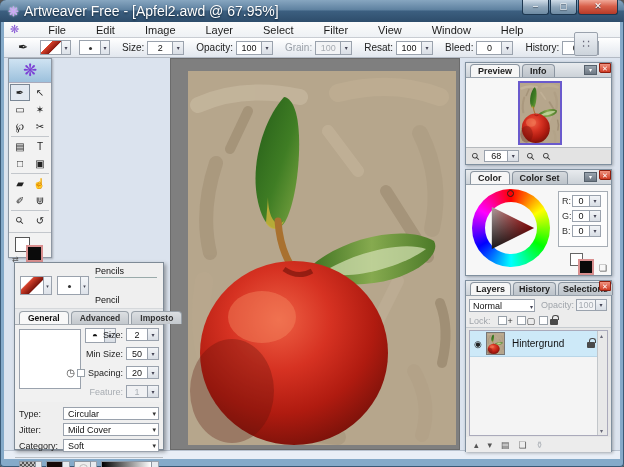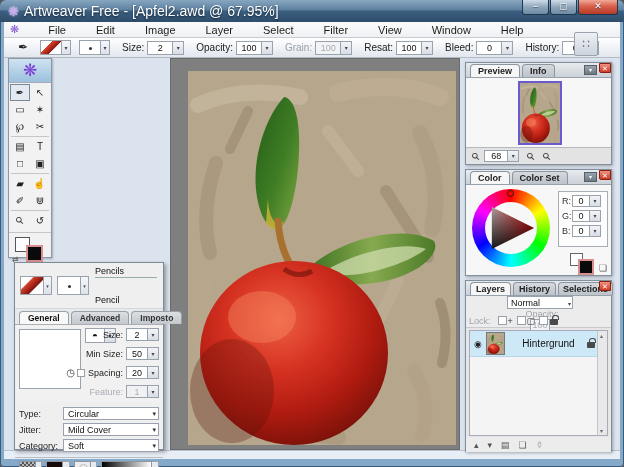--- a/index.html
+++ b/index.html
@@ -83,37 +83,37 @@
   .rgb-box { position:absolute; left:92px; top:6px; width:50px; height:56px; border:1px solid #a6adb5; background:#fdfdfd; padding:3px 0 0 3px; }
   .rgb-row { display:flex; align-items:center; margin-bottom:3px; }
   .rgb-row .lbl { width:10px; font-size:9px; color:#333; }
   .rgb-row .num-box { width:18px; height:12px; line-height:11px; }
   .rgb-row .spin { height:12px; line-height:11px; }
   .cp-fg { position:absolute; left:104px; top:68px; width:13px; height:13px; background:#fff; border:1px solid #666; }
   .cp-bg { position:absolute; left:112px; top:74px; width:16px; height:16px; background:#0a0a0a; border:2px solid #d98f8f; }
   .cp-icon { position:absolute; right:4px; bottom:2px; font-size:9px; color:#555; }
 
   
-  .lay-controls { display:flex; align-items:center; height:18px; padding-left:3px; background:#ececec;flex-direction:column; }
+  .lay-controls { display:flex; align-items:center; height:18px; padding-left:3px; background:#ececec; }
   .mode-select { width:66px; height:13px; border:1px solid #9aa2ad; background:#fff; font-size:9px; line-height:12px; padding-left:3px; color:#111; position:relative; }
   .mode-select .arr { position:absolute; right:1px; top:1px; font-size:6px; color:#445; }
   .lay-controls .lbl { font-size:9px; color:#a0a5ab; margin:0 2px 0 6px; }
   .lay-controls .num-box { width:20px; height:12px; line-height:11px; background:#f2f3f5; color:#a7acb3; }
   .lay-controls .spin { height:12px; line-height:11px; }
   .lock-row { display:flex; align-items:center; height:14px; padding-left:3px; background:#ececec; border-bottom:1px solid #c6cbd0; }
   .lock-row .lbl { font-size:9px; color:#a0a5ab; margin-right:3px; }
   .cb { width:9px; height:9px; border:1px solid #98a0a8; background:#fff; margin-left:4px; }
   .lock-ico { font-size:9px; color:#333; margin-left:1px; line-height:10px; }
   .padlock { position:relative; width:8px; height:6px; background:#4a4a4a; border-radius:1px; margin-left:2px; margin-top:3px; }
   .padlock::before { content:""; position:absolute; left:1.5px; top:-4px; width:5px; height:4px; border:1.2px solid #4a4a4a; border-bottom:none; border-radius:3px 3px 0 0; }
   .layer-list { position:relative; height:106px; background:#f4f4f4; border:1px solid #aab; margin:2px 3px 0; overflow:hidden; }
   .layer-row { position:relative; display:flex; align-items:center; height:26px; background:#cde9f8; border-bottom:1px solid #b8d6e8; }
   .eye { width:16px; text-align:center; font-size:9px; color:#222; }
   .layer-thumb { width:19px; height:23px; border:1px solid #777; background:#fff; }
-  .layer-name { font-size:10px; color:#111; margin-left:7px; flex:1;text-align:center; }
+  .layer-name { font-size:10px; color:#111; margin-left:7px; flex:1; }
   .layer-lock { margin-right:12px; }
   .llist-scroll { position:absolute; right:0; top:0; width:10px; height:100%; background:#e8e8e8; border-left:1px solid #c2c6ca; font-size:6px; color:#667; text-align:center; }
   .llist-scroll .up { position:absolute; top:1px; left:2px; }
   .llist-scroll .dn { position:absolute; bottom:1px; left:2px; }
   .lay-bottom { display:flex; align-items:center; height:15px; padding-left:8px; background:#ececec; margin-top:1px; }
   .lay-btn { font-size:9px; color:#555; margin-right:9px; line-height:14px; }
   .lay-btn.dim { color:#adb2b8; }
 
   
   .brush-dlg { position:absolute; left:14px; top:262px; width:150px; height:188px; background:#efefef; border:1px solid #7e8a96; z-index:30; box-shadow:2px 2px 4px rgba(0,0,0,.35); font-size:9px; }

